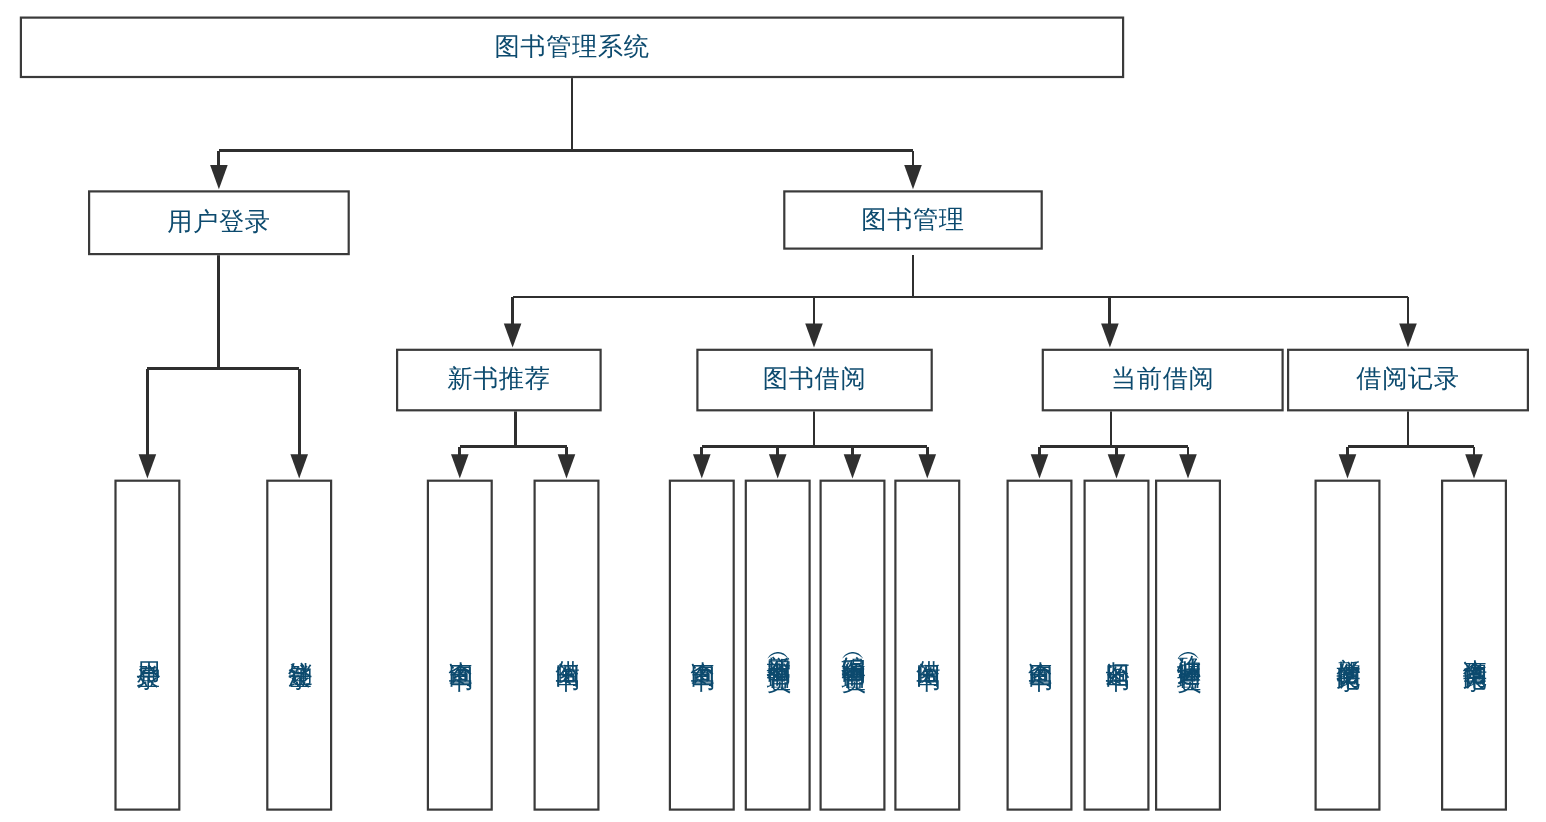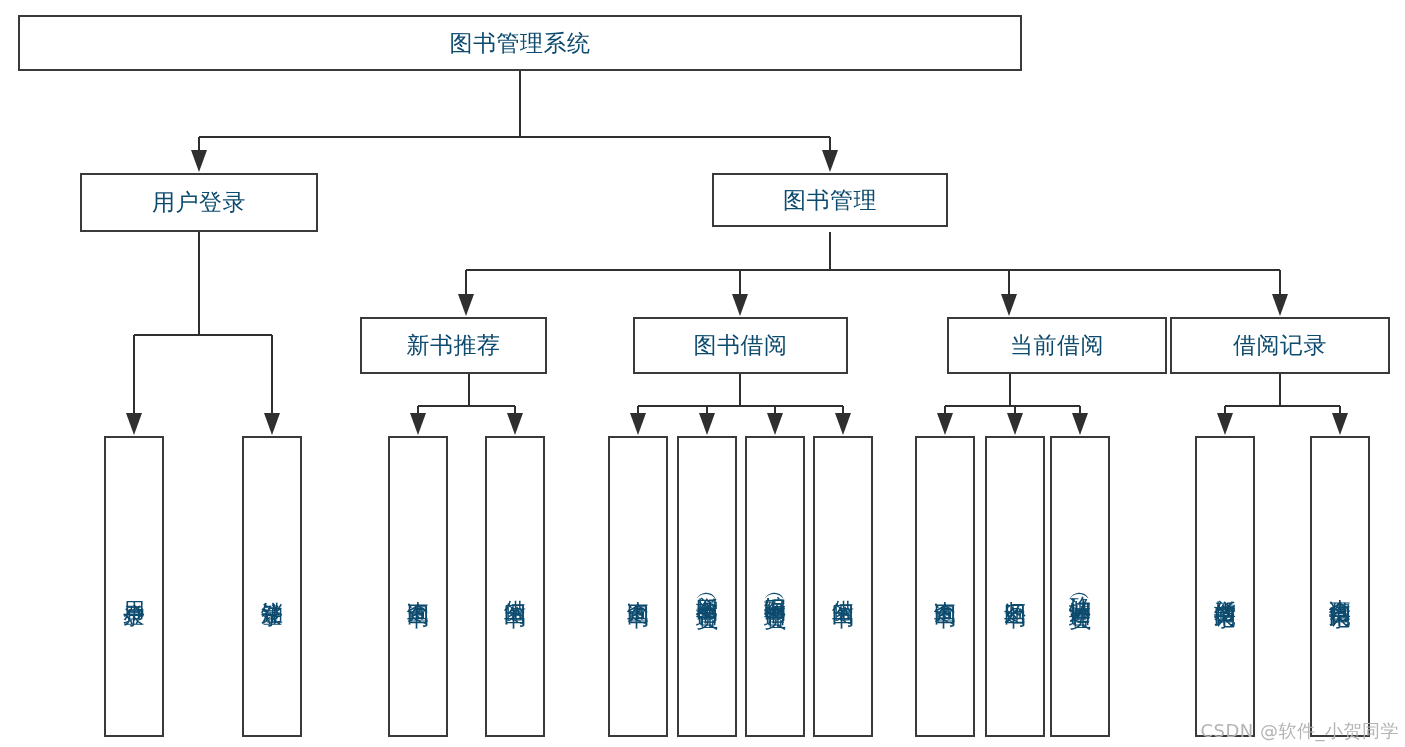--- a/index.html
+++ b/index.html
@@ -178,14 +178,13 @@
         <span class="node-label">确认归还（管理员）</span>
       </div>
       <div class="node vertical" style="left: 1195px; top: 436px; width: 60px; height: 301px;">
         <span class="node-label">新增借阅记录</span>
       </div>
       <div class="node vertical" style="left: 1310px; top: 436px; width: 60px; height: 301px;">
         <span class="node-label">查询借阅记录</span>
       </div>
     </div>
 
-  <div class="watermark">CSDN @软件_小贺同学</div>
 </div>
 
 </body></html>

